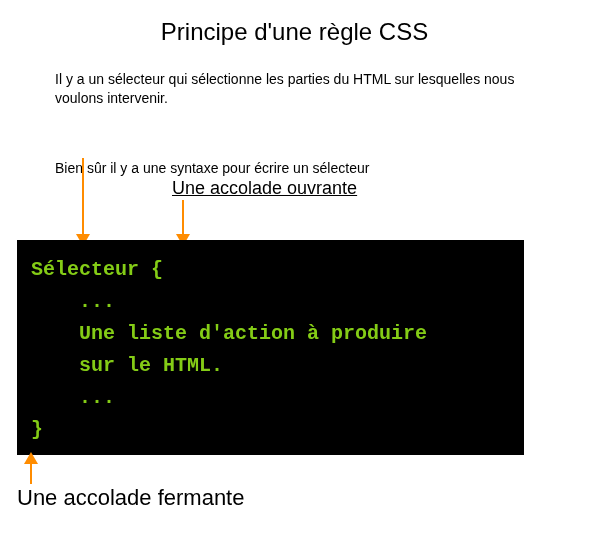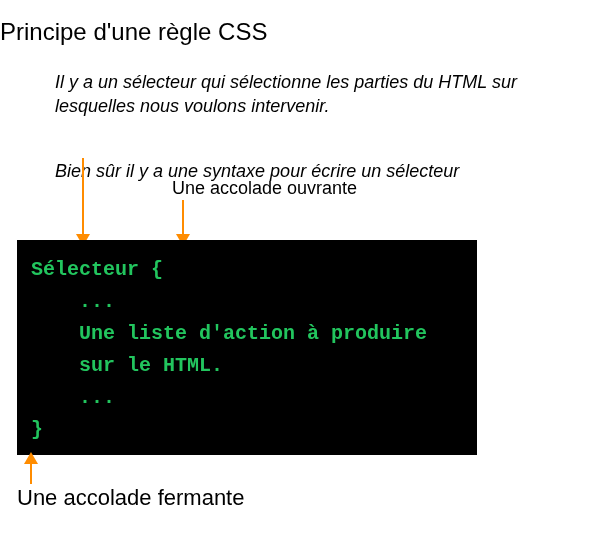--- a/index.html
+++ b/index.html
@@ -10,52 +10,53 @@
     background: #fff;
     font-family: Arial, Helvetica, sans-serif;
     position: relative;
     color: #000;
   }
   .title {
     position: absolute;
     top: 18px;
     left: 0;
     width: 589px;
+    text-align: center;
     font-size: 24px;
   }
   .para {
     position: absolute;
     left: 55px;
     width: 480px;
-    font-size: 18px;
+    font-size: 14px;
     line-height: 1.35;
-    font-style: italic;
   }
   .para1 { top: 70px; }
   .para2 { top: 128px; margin-top: 31px; }
   .ann-open {
     position: absolute;
     left: 172px;
     top: 178px;
     font-size: 18px;
+    text-decoration: underline;
   }
   .ann-close {
     position: absolute;
     left: 17px;
     top: 485px;
     font-size: 22px;
   }
   .codebox {
     position: absolute;
     left: 17px;
     top: 240px;
-    width: 460px;
+    width: 507px;
     height: 215px;
     background: #000;
-    color: #22c55e;
+    color: #84cc16;
     font-family: "Courier New", Courier, monospace;
     font-weight: bold;
     font-size: 20px;
     padding: 14px 14px 10px 14px;
     line-height: 1.6;
     white-space: pre;
   }
   .arrow {
     position: absolute;
     background: #ff8c00;

